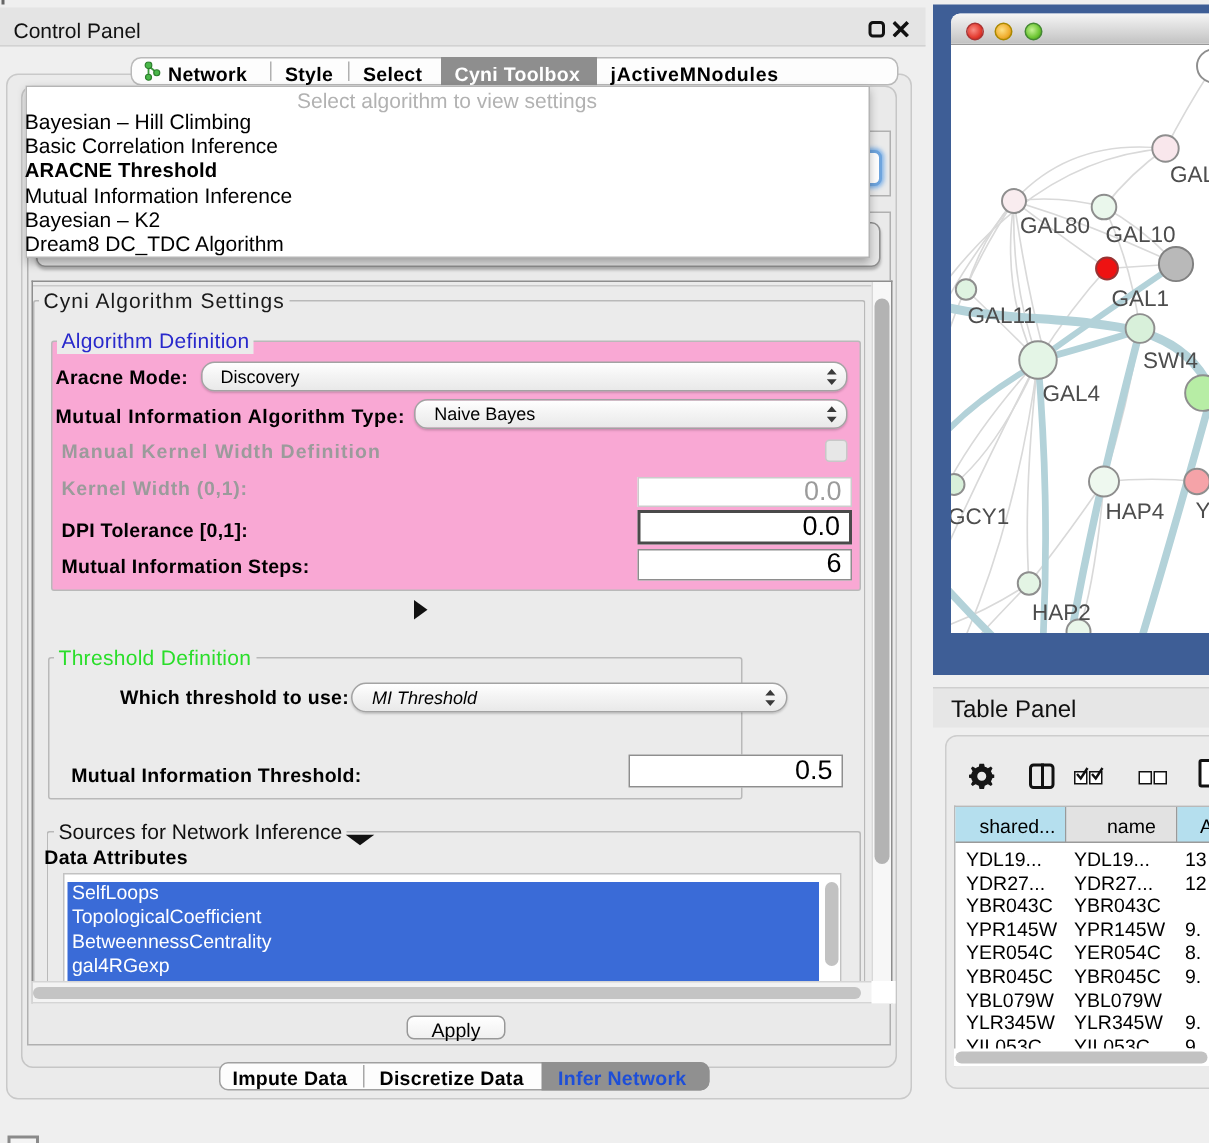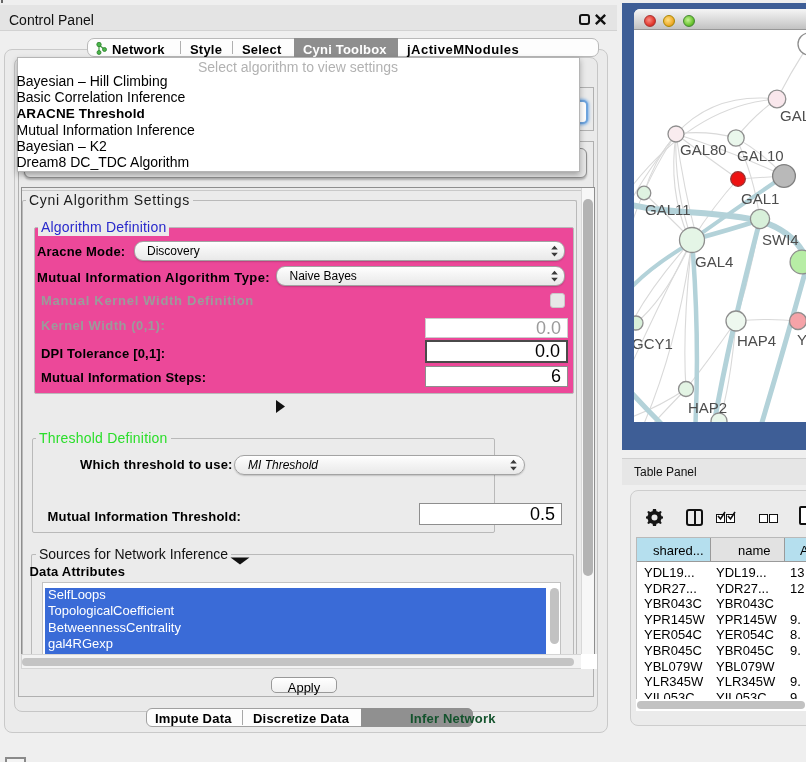--- a/index.html
+++ b/index.html
@@ -58,21 +58,21 @@
 <div class="abs" style="left:18px;top:141px;width:576px;height:556px;border:1px solid #b0b0b0;"></div>
 <div class="abs" style="left:24px;top:148px;width:563px;height:30px;background:#e6e6e6;border:1px solid #8e8e8e;border-radius:6px;box-shadow:0 2px 2px rgba(0,0,0,0.25);"></div>
 
 <div class="abs" style="left:21px;top:187px;width:574px;height:482px;border:1px solid #8e8e8e;border-bottom:none;background:#ebebeb;"></div>
 <div class="abs" style="left:22px;top:190px;width:572px;height:1px;background:#c9c9c9;"></div>
 
 <div class="grp" style="left:22px;top:200px;width:555px;height:463px;border-bottom:none;">
   <div class="grptitle" style="left:3px;color:#1a1a1a;letter-spacing:0.7px;">Cyni Algorithm Settings</div>
 </div>
 
-<div class="grp" style="left:34px;top:227px;width:540px;height:167px;background:#ec4899;">
+<div class="grp" style="left:34px;top:227px;width:540px;height:167px;background:#f9a8d4;">
   <div class="grptitle" style="left:3px;color:#2929cc;background:#ebebeb;">Algorithm Definition</div>
 </div>
 <div class="abs b13" style="left:37px;top:244px;">Aracne Mode:</div>
 <div class="abs combo" style="left:133.5px;top:241px;width:431.5px;height:20px;">
   <span class="ctext" style="left:12.5px;">Discovery</span>
   <svg class="abs" style="right:5px;top:3px;" width="9" height="13" viewBox="0 0 9 13">
         <path d="M1.2 4.6 L4.5 0.8 L7.8 4.6 Z M1.2 7.8 L4.5 11.6 L7.8 7.8 Z" fill="#3a3a3a"></path>
       </svg>
 </div>
 <div class="abs b13" style="left:37px;top:269.5px;letter-spacing:0.42px;">Mutual Information Algorithm Type:</div>
@@ -143,21 +143,21 @@
 
 <div class="abs" style="left:271px;top:676.5px;width:66px;height:16.5px;background:linear-gradient(#ffffff,#f0f0f0);border:1px solid #999;border-radius:5px;text-align:center;">
   <span class="n13" style="line-height:14.5px;">Apply</span>
 </div>
 
 <div class="abs" style="left:146px;top:708px;width:327px;height:18.5px;background:#fdfdfd;border:1px solid #a0a0a0;border-radius:6px;"></div>
 <div class="abs b13" style="left:155px;top:711px;">Impute Data</div>
 <div class="abs" style="left:242px;top:710px;width:1px;height:15px;background:#a8a8a8;"></div>
 <div class="abs b13" style="left:253px;top:711px;">Discretize Data</div>
 <div class="abs" style="left:361px;top:708px;width:112px;height:18.5px;background:#909090;border-radius:0 6px 6px 0;"></div>
-<div class="abs b13" style="left:372px;top:711px;color:#14532d;margin-left:38px;">Infer Network</div>
+<div class="abs b13" style="left:372px;top:711px;color:#1d4ed8;">Infer Network</div>
 
 <div class="abs" style="left:5px;top:757px;width:21px;height:20px;background:#f4f4f4;border:2px solid #8a8a8a;"></div>
 
 <div class="abs" style="left:16.5px;top:57px;width:563.5px;height:115px;background:#fff;border:1px solid #b5b5b5;box-shadow:0 3px 6px rgba(0,0,0,0.3);"></div>
 <div class="abs" style="left:0;top:59px;width:596px;text-align:center;font-size:14px;color:#b2b2b2;">Select algorithm to view settings</div>
 <div class="abs" style="left:16.5px;top:73px;font-size:14px;color:#000;line-height:16px;">Bayesian – Hill Climbing<br>Basic Correlation Inference<br><b style="font-size:13.5px;letter-spacing:0.1px;">ARACNE Threshold</b><br>Mutual Information Inference<br>Bayesian – K2<br>Dream8 DC_TDC Algorithm</div>
 
 <div class="abs" style="left:622px;top:3px;width:184px;height:447px;background:#3e5e96;"></div>
 
 <div class="abs" style="left:634px;top:9px;width:180px;height:413px;background:#fff;border-radius:6px 6px 0 0;"></div>
@@ -237,21 +237,21 @@
     <text x="61" y="237">GAL4</text>
     <text x="-2" y="319">GCY1</text>
     <text x="103" y="316">HAP4</text>
     <text x="163" y="315">Y</text>
     <text x="54" y="383">HAP2</text>
   </g>
 </svg>
 </div>
 
 <div class="abs" style="left:622px;top:458px;width:184px;height:27px;background:#e6e6e6;border-top:1px solid #cfcfcf;"></div>
-<div class="abs" style="left:634px;top:465px;font-size:12px;color:#111;">Table Panel</div>
+<div class="abs" style="left:634px;top:465px;font-size:16px;color:#111;">Table Panel</div>
 
 <div class="abs" style="left:630px;top:490px;width:190px;height:236px;background:#ebebeb;border:1px solid #cdcdcd;border-radius:8px;"></div>
 
 <svg class="abs" style="left:646px;top:509px;" width="17" height="17" viewBox="0 0 17 17">
   <path fill="#161616" d="M8.5 0 L10 0 L10.5 2.2 A6.5 6.5 0 0 1 12.6 3.1 L14.6 2 L15.7 3.1 L14.6 5.1 A6.5 6.5 0 0 1 15.5 7.2 L17 7.5 L17 9.5 L15.5 9.8 A6.5 6.5 0 0 1 14.6 11.9 L15.7 13.9 L14.6 15 L12.6 13.9 A6.5 6.5 0 0 1 10.5 14.8 L10 17 L7 17 L6.5 14.8 A6.5 6.5 0 0 1 4.4 13.9 L2.4 15 L1.3 13.9 L2.4 11.9 A6.5 6.5 0 0 1 1.5 9.8 L0 9.5 L0 7.5 L1.5 7.2 A6.5 6.5 0 0 1 2.4 5.1 L1.3 3.1 L2.4 2 L4.4 3.1 A6.5 6.5 0 0 1 6.5 2.2 L7 0 Z M8.5 5.5 A3 3 0 1 0 8.5 11.5 A3 3 0 1 0 8.5 5.5 Z"></path>
 </svg>
 <div class="abs" style="left:686px;top:509px;width:17px;height:17px;border:2.5px solid #111;border-radius:3px;"></div>
 <div class="abs" style="left:693.5px;top:509px;width:2.5px;height:17px;background:#111;"></div>
 <div class="abs" style="left:716px;top:514px;width:9px;height:9px;border:1.5px solid #111;background:#fff;"></div>
 <div class="abs" style="left:726px;top:514px;width:9px;height:9px;border:1.5px solid #111;background:#fff;"></div>

